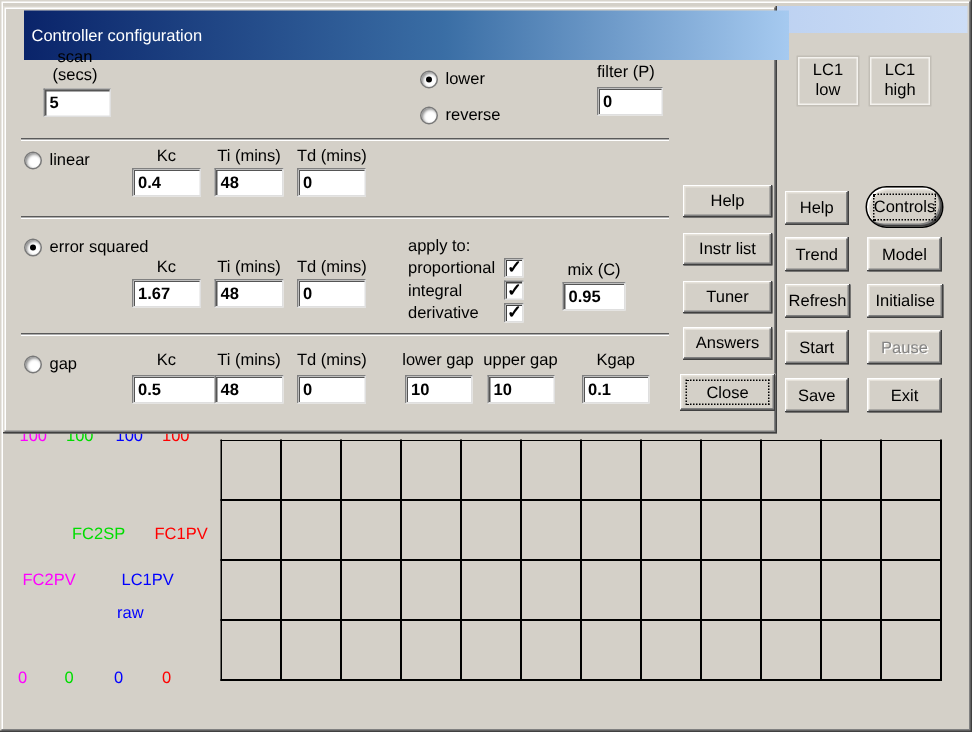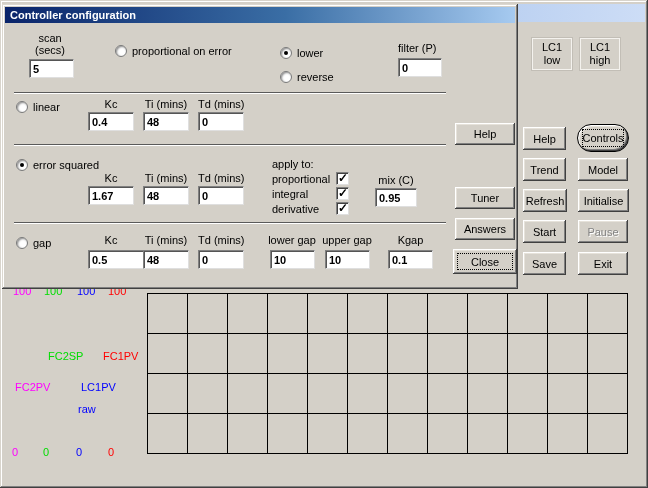--- a/index.html
+++ b/index.html
@@ -18,23 +18,23 @@
     position:absolute; left:3px; top:4px; width:642px; height:18px;
     background:linear-gradient(to right,#8fb0e2,#a9c4ec 55%,#cdddf6);
   }
   
   .dialog {
     position:absolute; left:2px; top:4px; width:516px; height:285px; background:#d4d0c8;
     box-shadow: inset -1px -1px 0 #404040, inset 1px 1px 0 #dcd8d0,
                 inset -2px -2px 0 #808080, inset 2px 2px 0 #fff;
   }
   .dlg-titlebar {
-    position:absolute; left:3px; top:3px; width:510px; height:16px;
+    position:absolute; left:14px; top:3px; width:510px; height:33px;
     background:linear-gradient(to right,#0a246a,#3a6ea5 55%,#a6caf0);
-    color:#fff; font-weight:bold; display:flex; align-items:center; padding-left:5px;
+    color:#fff; font-weight:normal; display:flex; align-items:center; padding-left:5px;
   }
   .lbl { position:absolute; white-space:nowrap; }
   .ctr { text-align:center; }
   .edit {
     position:absolute; height:19px; background:#fff; color:#000;
     border:1px solid; border-color:#808080 #dfdfdf #dfdfdf #808080;
     box-shadow: inset 1px 1px 0 #555;
     font:bold 11px "Liberation Sans", sans-serif; padding:0 1px 0 3px;
   }
   .radio-row { position:absolute; display:flex; align-items:center; gap:5px; height:13px; }
@@ -131,24 +131,20 @@
     <div class="dlg-titlebar">
       <span>Controller configuration</span>
     </div>
 
     <div class="lbl ctr" style="left:20px; top:28px; width:56px; line-height:12px;">
       <div>scan</div>
       <div>(secs)</div>
     </div>
     <input class="edit" style="left: 27px; top: 55px; width: 45px;" value="5">
 
-    <div class="radio-row" style="left:113px; top:40px;">
-      <span class="radio"></span>
-      <span>proportional on error</span>
-    </div>
     <div class="radio-row" style="left:278px; top:42px;">
       <span class="radio sel"></span>
       <span>lower</span>
     </div>
     <div class="radio-row" style="left:278px; top:66px;">
       <span class="radio"></span>
       <span>reverse</span>
     </div>
 
     <div class="lbl" style="left:396px; top:38px;">filter (P)</div>
@@ -204,18 +200,19 @@
     <div class="lbl ctr" style="left:319px; top:230px; width:52px;">upper gap</div>
     <div class="lbl ctr" style="left:386px; top:230px; width:45px;">Kgap</div>
     <input class="edit" style="left: 86px; top: 246px; width: 65px;" value="0.5">
     <input class="edit" style="left: 141px; top: 246px; width: 46px;" value="48">
     <input class="edit" style="left: 196px; top: 246px; width: 46px;" value="0">
     <input class="edit" style="left: 268px; top: 246px; width: 45px;" value="10">
     <input class="edit" style="left: 323px; top: 246px; width: 45px;" value="10">
     <input class="edit" style="left: 386px; top: 246px; width: 45px;" value="0.1">
 
     <button class="btn" style="left:453px; top:119px; width:60px; height:22px;">Help</button>
+    <button class="btn" style="left:453px; top:151px; width:60px; height:22px;">Instr list</button>
     <button class="btn" style="left:453px; top:183px; width:60px; height:22px;">Tuner</button>
     <button class="btn" style="left:453px; top:214px; width:60px; height:22px;">Answers</button>
     <button class="btn focused" style="left:451px; top:245px; width:64px; height:25px;">Close</button>
   </div>
 
 </div>
 
 </body></html>

